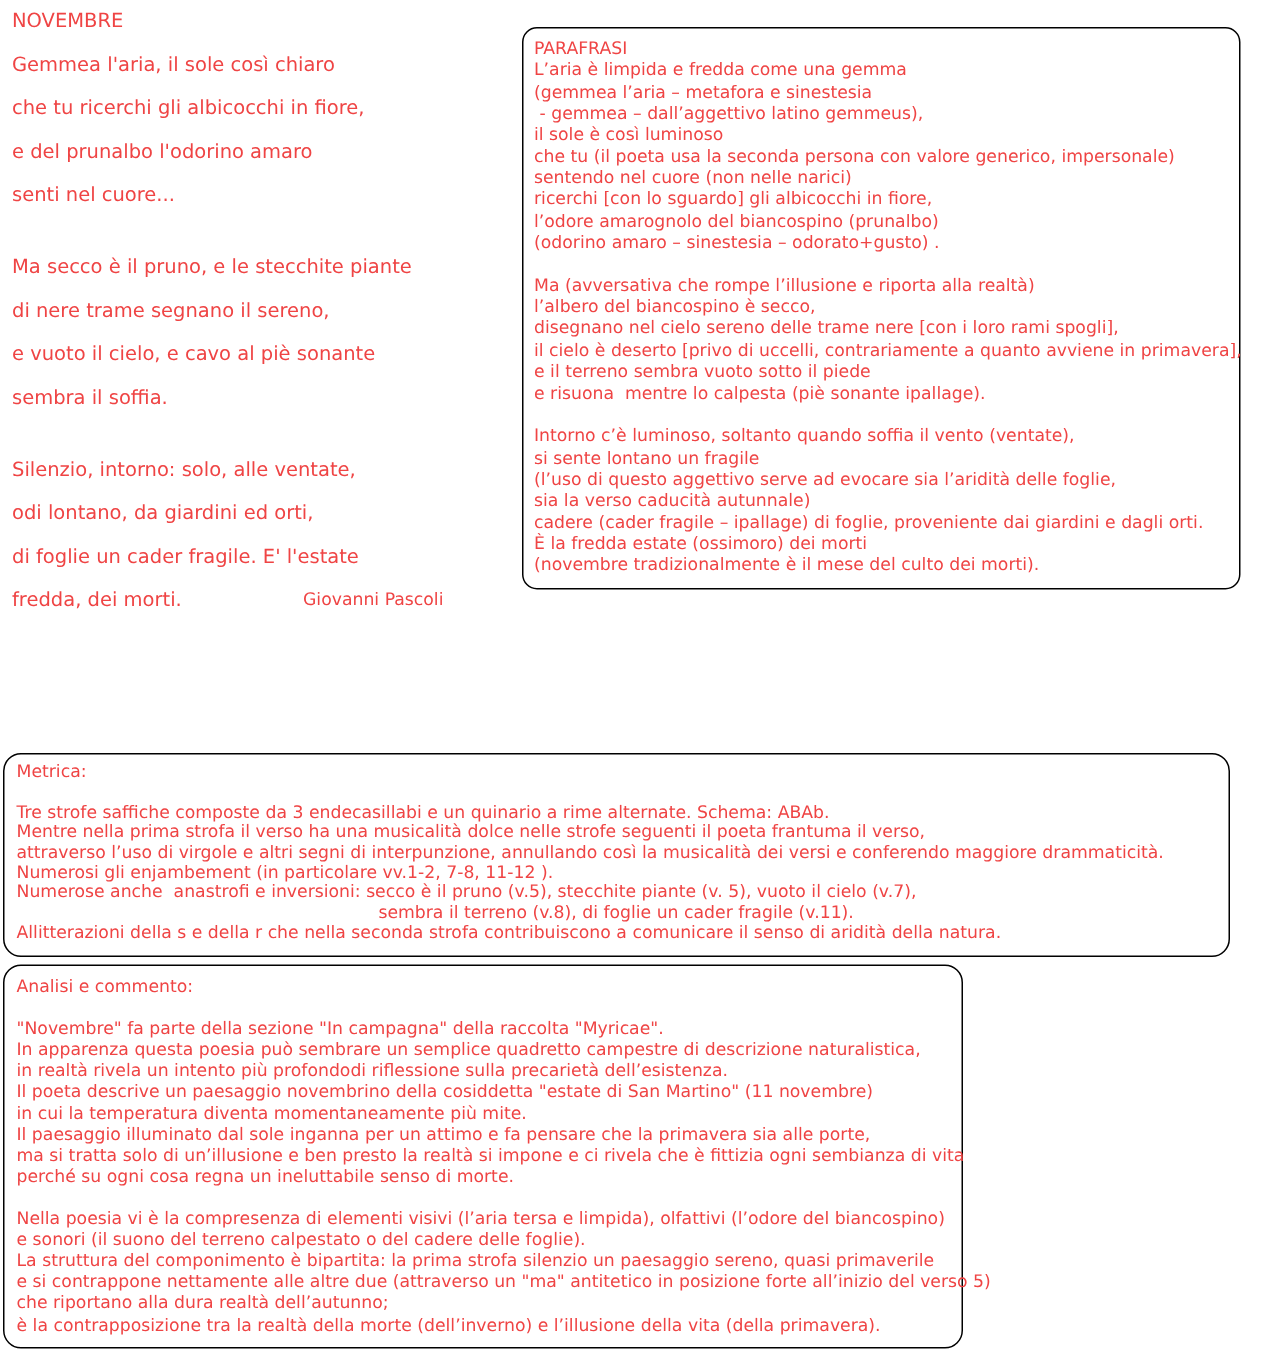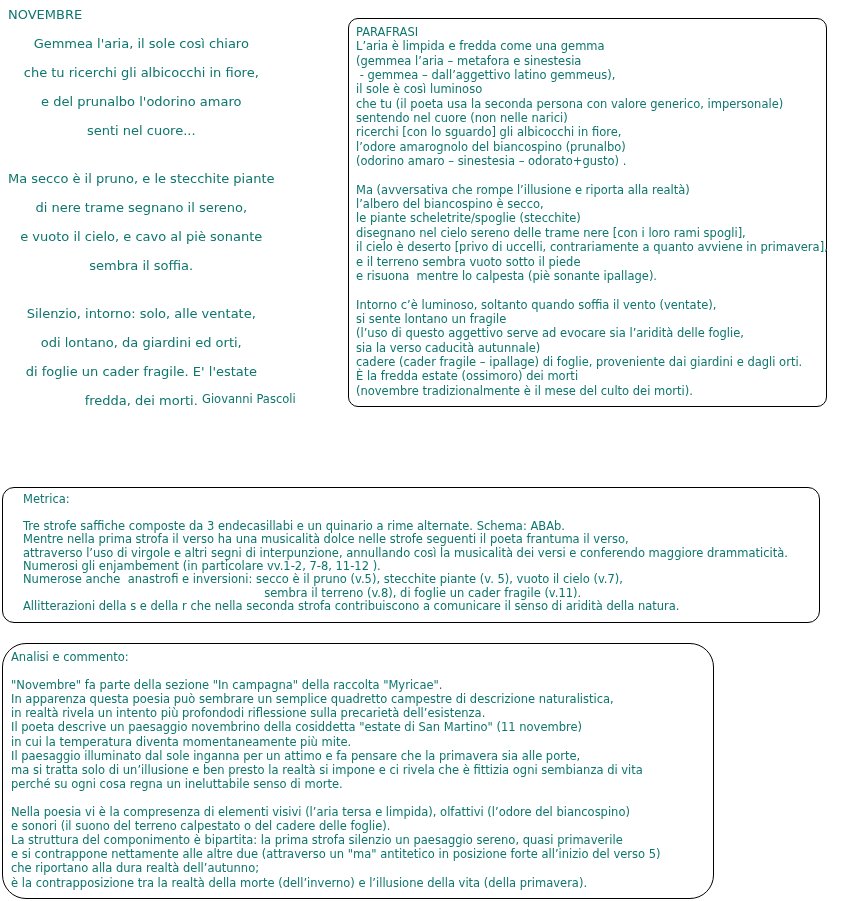--- a/index.html
+++ b/index.html
@@ -2,29 +2,29 @@
 <html><head>
 <meta charset="utf-8">
 <style>
   * { margin: 0; padding: 0; box-sizing: border-box; }
   html, body { background: #ffffff; }
   .page {
     position: relative;
     width: 856px;
     height: 901px;
     background: #ffffff;
-    color: #0f766e;
+    color: #ef4444;
     font-family: "DejaVu Sans", "Liberation Sans", sans-serif;
     overflow: hidden;
   }
 
   
   .poem { position: absolute; left: 8px; top: 0; font-size: 13px; }
   .poem-title { line-height: 29px; white-space: pre; }
-  .poem-line { line-height: 29px; white-space: pre; text-align: center; }
+  .poem-line { line-height: 29px; white-space: pre; }
   .poem-line.blank { line-height: 19px; }
   .poem-author {
     position: absolute;
     left: 194px;
     top: 392px;
     font-size: 11.5px;
     white-space: pre;
   }
 
   
@@ -37,29 +37,29 @@
   .box-line { white-space: pre; }
 
   .parafrasi-box {
     left: 348px; top: 18px; width: 479px;
     border-radius: 10px;
     padding: 6px 6px 8px 7px;
   }
   .parafrasi-box .box-line { line-height: 14.35px; }
 
   .metrica-box {
-    left: 2px; top: 487px; width: 818px;
+    left: 2px; top: 502px; width: 818px;
     border-radius: 12px;
-    padding: 5px 8px 8px 20px;
+    padding: 5px 8px 8px 8px;
   }
   .metrica-box .box-line { line-height: 13.4px; }
 
   .analisi-box {
-    left: 2px; top: 643px; width: 712px;
-    border-radius: 24px;
+    left: 2px; top: 643px; width: 640px;
+    border-radius: 12px;
     padding: 6px 8px 8px 8px;
   }
   .analisi-box .box-line { line-height: 14.1px; }
 </style>
 </head>
 <body>
 
 <div class="page">
 
   <div class="poem">
@@ -91,21 +91,20 @@
         <div class="box-line"> - gemmea – dall’aggettivo latino gemmeus),</div>
         <div class="box-line">il sole è così luminoso</div>
         <div class="box-line">che tu (il poeta usa la seconda persona con valore generico, impersonale)</div>
         <div class="box-line">sentendo nel cuore (non nelle narici)</div>
         <div class="box-line">ricerchi [con lo sguardo] gli albicocchi in fiore,</div>
         <div class="box-line">l’odore amarognolo del biancospino (prunalbo)</div>
         <div class="box-line">(odorino amaro – sinestesia – odorato+gusto) .</div>
         <div class="box-line blank">&nbsp;</div>
         <div class="box-line">Ma (avversativa che rompe l’illusione e riporta alla realtà)</div>
         <div class="box-line">l’albero del biancospino è secco,</div>
-        <div class="box-line">le piante scheletrite/spoglie (stecchite)</div>
         <div class="box-line">disegnano nel cielo sereno delle trame nere [con i loro rami spogli],</div>
         <div class="box-line">il cielo è deserto [privo di uccelli, contrariamente a quanto avviene in primavera],</div>
         <div class="box-line">e il terreno sembra vuoto sotto il piede</div>
         <div class="box-line">e risuona  mentre lo calpesta (piè sonante ipallage).</div>
         <div class="box-line blank">&nbsp;</div>
         <div class="box-line">Intorno c’è luminoso, soltanto quando soffia il vento (ventate),</div>
         <div class="box-line">si sente lontano un fragile</div>
         <div class="box-line">(l’uso di questo aggettivo serve ad evocare sia l’aridità delle foglie,</div>
         <div class="box-line">sia la verso caducità autunnale)</div>
         <div class="box-line">cadere (cader fragile – ipallage) di foglie, proveniente dai giardini e dagli orti.</div>

